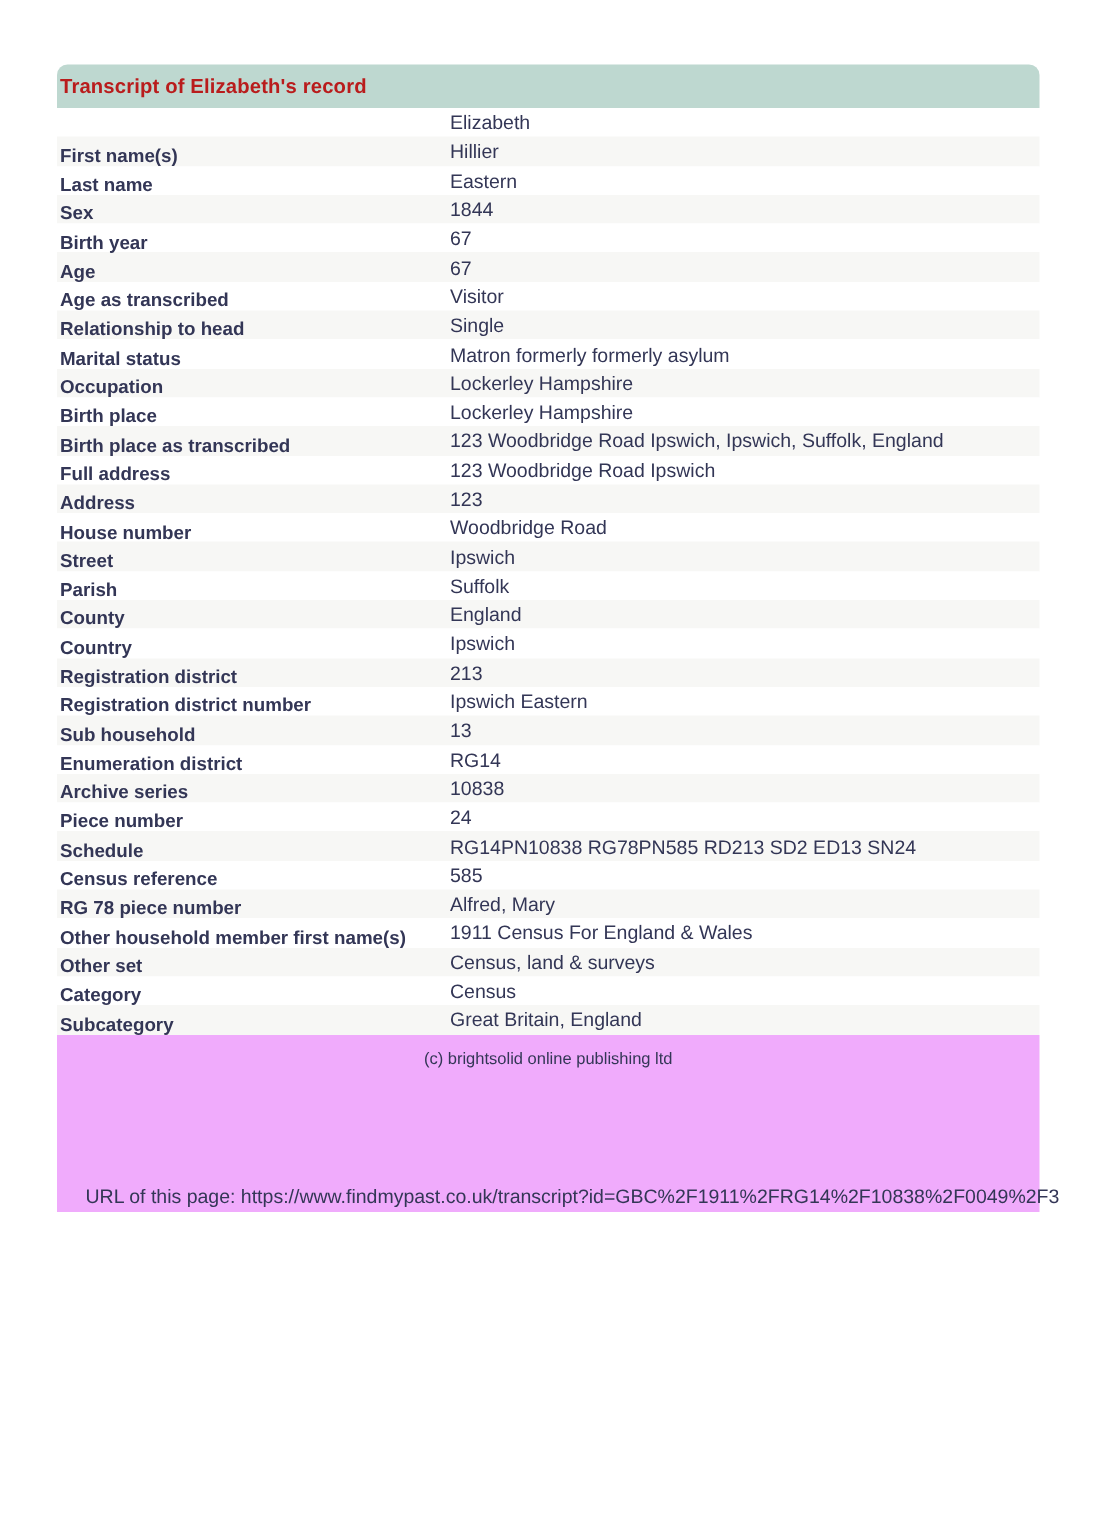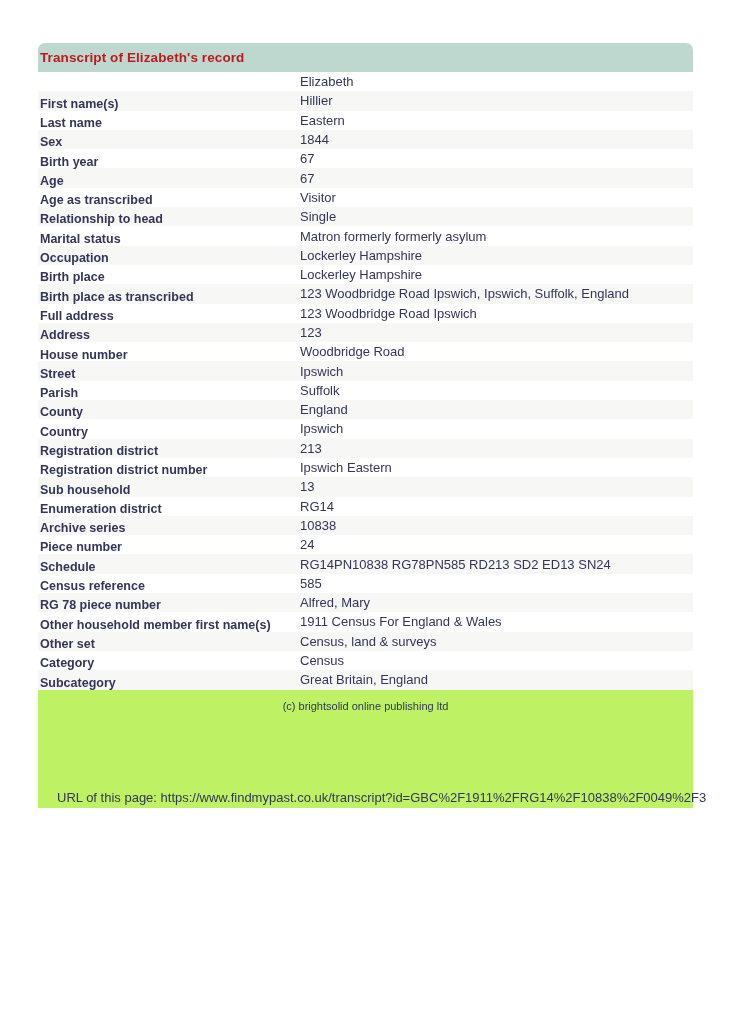--- a/index.html
+++ b/index.html
@@ -55,21 +55,21 @@
     white-space: nowrap;
     overflow: hidden;
     margin-top: 44px;
   }
   .row .value {
     font-size: 13px;
     white-space: nowrap;
   }
   .footer {
     position: relative;
-    background: #bef264;
+    background: #f0abfc;
     height: 118px;
   }
   .copyright {
     margin: 0;
     padding-top: 10px;
     text-align: center;
     font-size: 11px;
   }
   .url-line {
     margin: 0;

